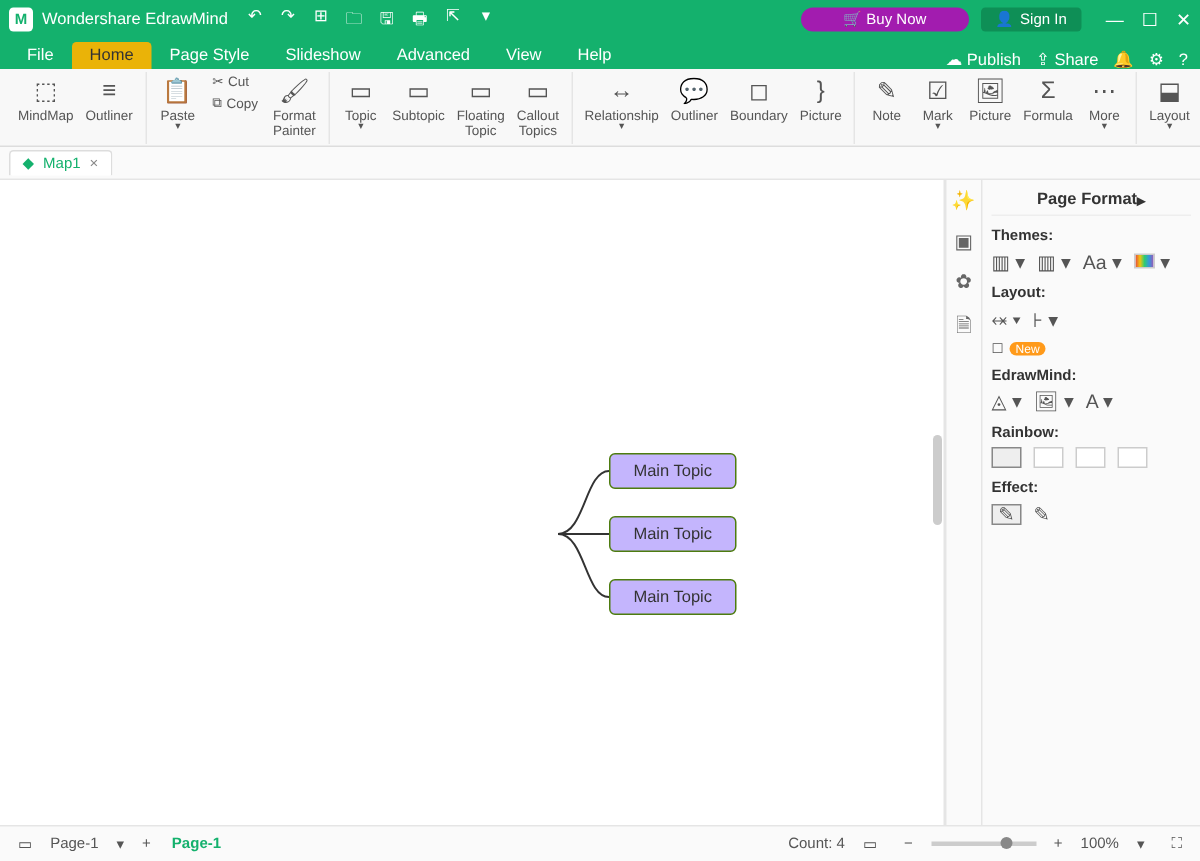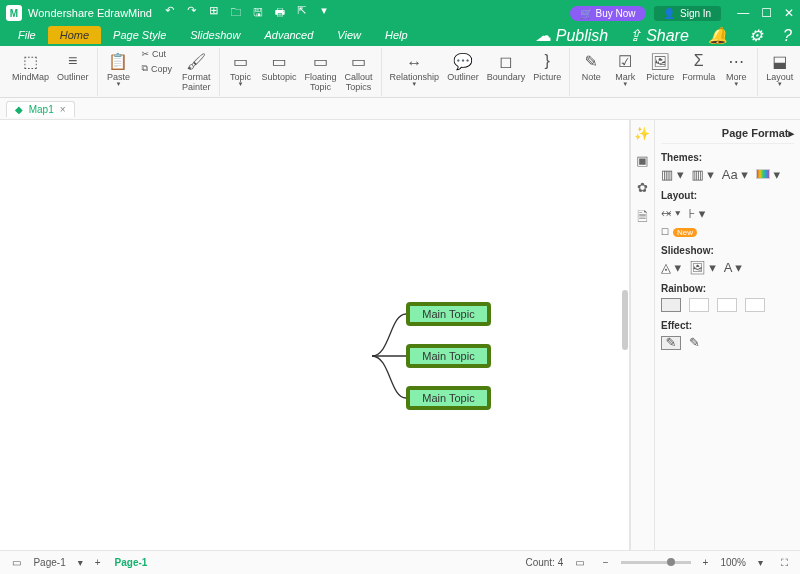--- a/index.html
+++ b/index.html
@@ -3,51 +3,51 @@
 <meta charset="utf-8">
 <style>
   * { margin:0; padding:0; box-sizing:border-box; font-family:"Segoe UI",Arial,sans-serif; }
   body { width:800px; height:574px; background:#fff; overflow:hidden; font-size:11px; color:#333; }
   .titlebar { height:26px; background:#14b16d; color:#fff; display:flex; align-items:center; padding:0 6px; }
   .tb-logo { width:16px; height:16px; background:#fff; color:#14b16d; font-weight:bold; font-size:10px; display:flex; align-items:center; justify-content:center; border-radius:3px; margin-right:6px;}
   .tb-title { font-size:11px; margin-right:10px;}
   .tb-icons { display:flex; gap:6px; font-size:11px; }
   .tb-icons span { width:16px; text-align:center; cursor:pointer;}
   .tb-right { margin-left:auto; display:flex; align-items:center; gap:8px;}
-  .buy-now { background:#8b5cf6; color:#fff; border-radius:10px; padding:2px 10px; font-size:10px; cursor:pointer;}
+  .buy-now { background:#a21caf; color:#fff; border-radius:10px; padding:2px 28px; font-size:10px; cursor:pointer;}
   .sign-in { background:#0e8f56; color:#fff; border-radius:3px; padding:2px 10px; font-size:10px; cursor:pointer; display:flex; align-items:center; gap:4px;}
   .win-ctrl { display:flex; gap:12px; margin-left:8px; font-size:12px;}
   .win-ctrl span{cursor:pointer;}
-  .menubar { height:20px; background:#14b16d; color:#fff; display:flex; align-items:flex-start; padding-left:6px; font-size:11px;font-style:italic;}
+  .menubar { height:20px; background:#14b16d; color:#fff; display:flex; align-items:flex-end; padding-left:6px; font-size:11px;}
   .menubar .mi { padding:3px 12px; cursor:pointer;}
   .menubar .mi.active { background:#eab308; color:#333; border-radius:3px 3px 0 0;}
-  .mb-right { margin-left:auto; display:flex; align-items:center; gap:20px; padding-right:8px; font-size:16px;}
+  .mb-right { margin-left:auto; display:flex; align-items:center; gap:10px; padding-right:8px; font-size:11px;}
   .mb-right span{cursor:pointer;}
   .ribbon { height:52px; background:#f8f8f8; border-bottom:1px solid #ddd; display:flex; align-items:flex-start; padding:2px 4px;}
   .rgroup { display:flex; align-items:flex-start; padding:0 4px; border-right:1px solid #e5e5e5; height:48px;}
   .rgroup:last-child{border-right:none;}
   .rbtn { display:flex; flex-direction:column; align-items:center; justify-content:flex-start; padding:2px 4px; font-size:9px; color:#555; cursor:pointer; min-width:34px; height:46px;}
   .rbtn .ric { font-size:16px; height:22px; display:flex; align-items:center; color:#555;}
   .rbtn .caret{font-size:7px;margin-top:-2px;}
   .rbtn.small { min-width:auto; height:auto; flex-direction:row; gap:3px; padding:1px 3px; font-size:9px;}
   .rstack { display:flex; flex-direction:column; justify-content:center; gap:2px; padding:0 3px;}
   .doc-tab { height:22px; background:#fafafa; border-bottom:1px solid #e5e5e5; display:flex; align-items:center; padding-left:6px;}
   .doc-tab .tab { background:#fff; border:1px solid #ddd; border-bottom:none; padding:2px 8px; font-size:10px; color:#14b16d; display:flex; align-items:center; gap:6px; border-radius:3px 3px 0 0;}
   .doc-tab .tab .cl{color:#888;cursor:pointer;}
   .workspace { display:flex; height:430px; position:relative;}
   .canvas { flex:1; background:#fff; position:relative; border-right:1px solid #e5e5e5;}
   .main-idea { position:absolute; left:272px; top:217px; width:100px; height:38px; background:#1db371; color:#fff; display:flex; align-items:center; justify-content:center; border-radius:18px; font-size:14px; font-weight:500;}
-  .topic { position:absolute; width:85px; height:24px; border:4px solid #4d7c0f; border-radius:4px; display:flex; align-items:center; justify-content:center; font-size:11px; background:#86efac;}
+  .topic { position:absolute; width:85px; height:24px; border:1px solid #4d7c0f; border-radius:4px; display:flex; align-items:center; justify-content:center; font-size:11px; background:#c4b5fd;}
   .t1{left:406px; top:182px;} .t2{left:406px; top:224px;} .t3{left:406px; top:266px;}
   svg.conn{position:absolute;left:372px;top:182px;width:34px;height:108px;overflow:visible;}
   .side { width:170px; background:#fafafa; border-left:1px solid #e5e5e5; display:flex; font-size:10px;}
   .side-tabs{width:24px;border-right:1px solid #e5e5e5;display:flex;flex-direction:column;align-items:center;padding-top:6px;gap:12px;}
   .side-tabs span{font-size:13px;color:#666;cursor:pointer;}
   .side-body{flex:1;padding:4px 6px;}
-  .side-title{font-size:11px;font-weight:600;color:#333;padding:3px 0;border-bottom:1px solid #eee;display:flex;justify-content:flex-end;}
+  .side-title{font-size:11px;font-weight:600;color:#333;padding:3px 0;border-bottom:1px solid #eee;display:flex;justify-content:center;}
   .sec-label{font-weight:600;font-size:10px;color:#333;margin-top:8px;margin-bottom:4px;}
   .icon-row{display:flex;gap:8px;align-items:center;margin-bottom:4px;}
   .icon-row span{cursor:pointer;font-size:13px;color:#555;}
   .rainbow-sw{width:20px;height:14px;border:1px solid #ccc;background:#fff;display:inline-block;cursor:pointer;}
   .rainbow-sw.sel{background:#eee;border-color:#888;}
   .checkbox-row{display:flex;align-items:center;gap:4px;font-size:9px;color:#555;margin-top:6px;}
   .new-badge{background:#ff9a1a;color:#fff;border-radius:6px;padding:0 4px;font-size:8px;}
   .status { height:24px; border-top:1px solid #e5e5e5; background:#fafafa; display:flex; align-items:center; padding:0 6px; font-size:10px; color:#555;}
   .status .sbtn{padding:0 6px;cursor:pointer;}
   .status .pg-name{color:#14b16d;font-weight:600;padding:0 8px;}
@@ -252,21 +252,21 @@
       </div>
       <div class="sec-label">Layout:</div>
       <div class="icon-row">
         <span>⬾ ▾</span>
         <span>⊦ ▾</span>
       </div>
       <div class="checkbox-row">
         <span>☐</span>
         <span class="new-badge">New</span>
       </div>
-      <div class="sec-label">Slideshow:</div>
+      <div class="sec-label">EdrawMind:</div>
       <div class="icon-row">
         <span>◬ ▾</span>
         <span>🖼 ▾</span>
         <span>A ▾</span>
       </div>
       <div class="sec-label">Rainbow:</div>
       <div class="icon-row">
         <span class="rainbow-sw sel"></span>
         <span class="rainbow-sw"></span>
         <span class="rainbow-sw"></span>

